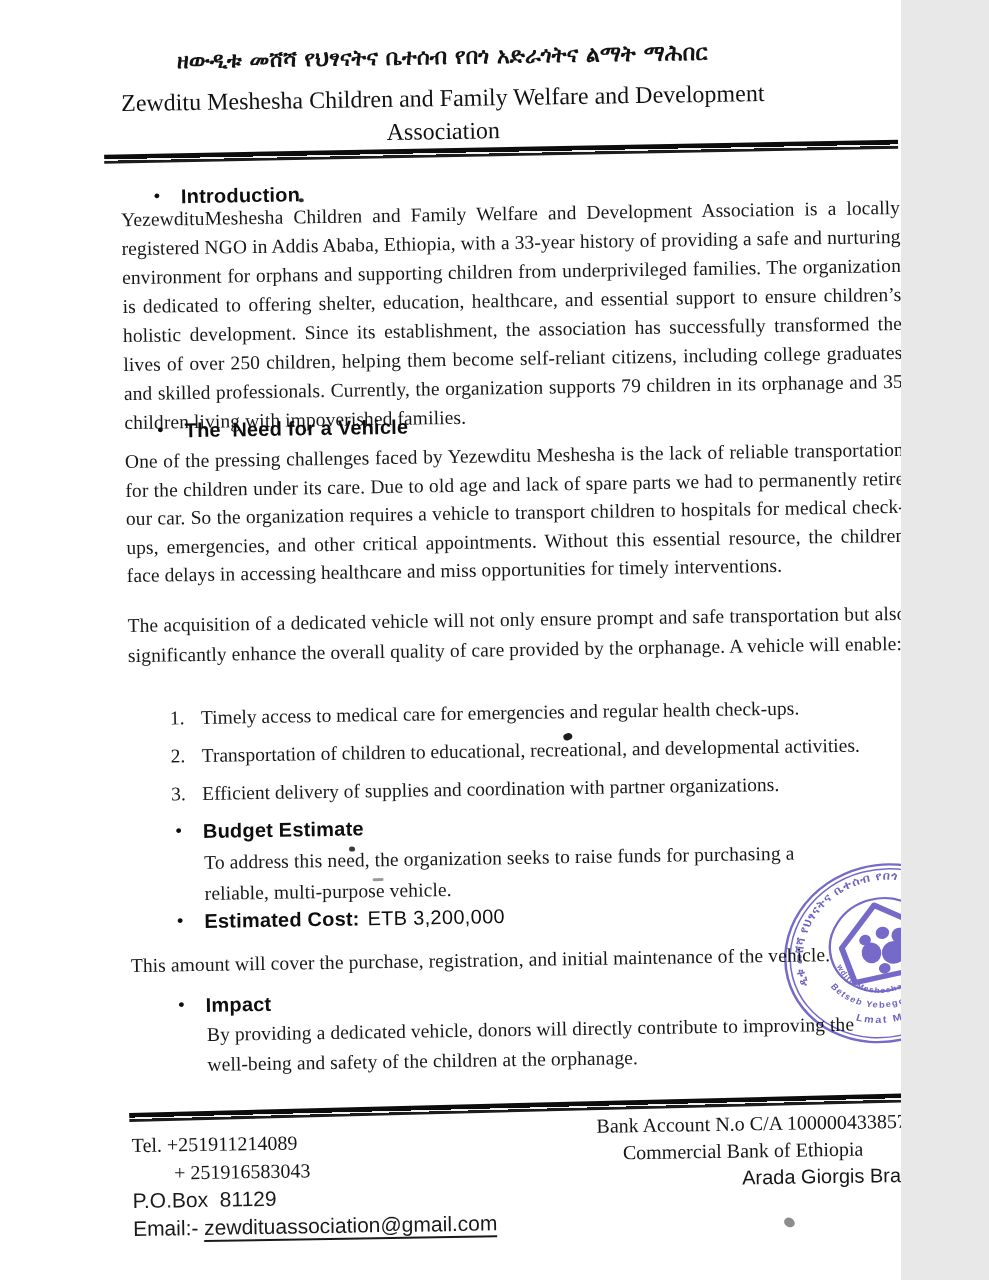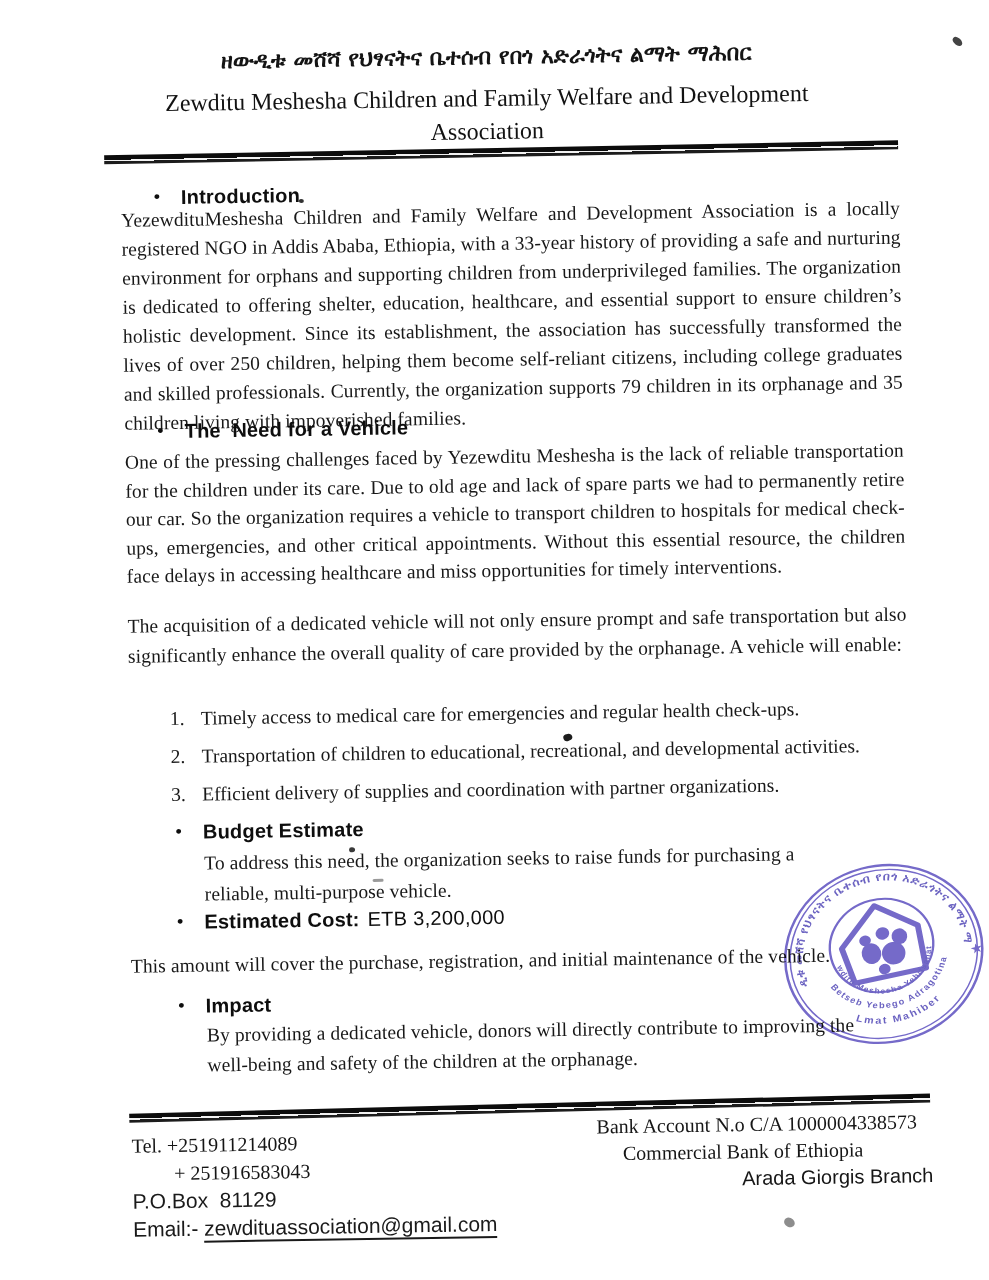--- a/index.html
+++ b/index.html
@@ -1,16 +1,16 @@
 <!DOCTYPE html>
 <html><head>
 <meta charset="utf-8">
 <style>
   html,body{margin:0;padding:0;background:#e8e8e8;}
-  .page{position:relative;width:989px;height:1280px;background:#ffffff;overflow:hidden;
+  .page{position:relative;width:901px;height:1280px;background:#ffffff;overflow:hidden;
         font-family:"Liberation Serif",serif;color:#161616;}
   .tilt{position:absolute;inset:0;transform:rotate(-0.9deg);transform-origin:50% 46%;}
   .abs{position:absolute;}
 
   
   .amh-title{top:44px;left:0;width:100%;text-align:center;
              font-family:"DejaVu Sans",sans-serif;font-weight:700;font-size:22px;color:#141414;}
   .eng-title{top:82px;left:0;width:100%;text-align:center;
              font-family:"Liberation Serif",serif;font-size:24px;line-height:33px;color:#121212;}
   .rule{height:9px;background:linear-gradient(to bottom,#0c0c0c 0 52%,#f2f2f2 52% 68%,#1c1c1c 68% 100%);}

